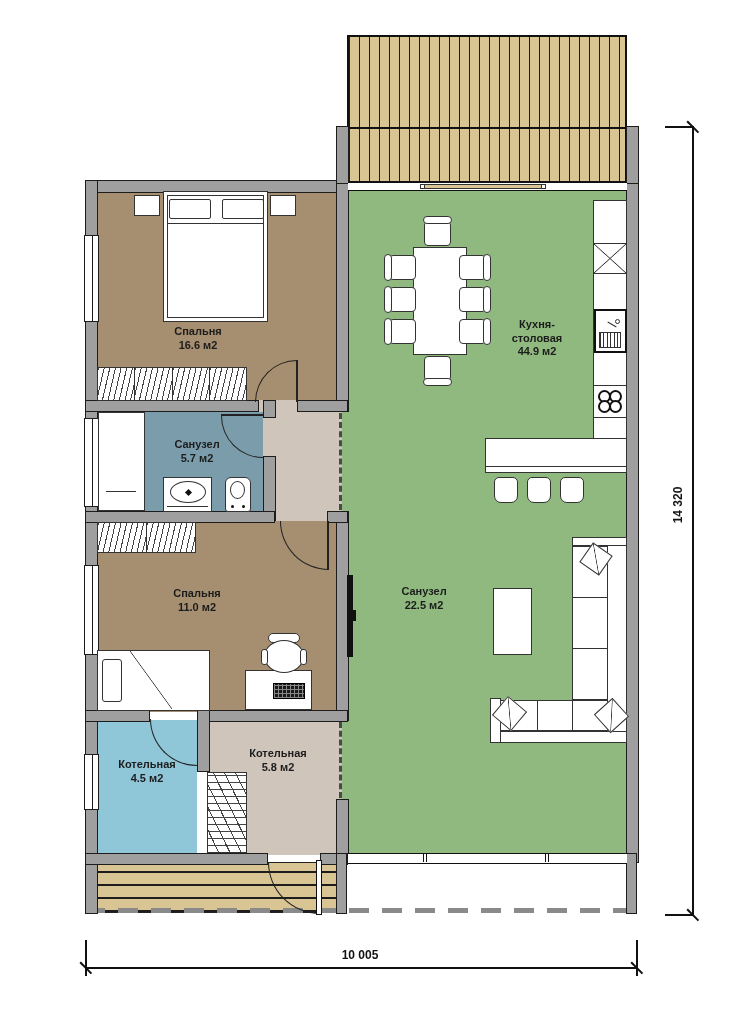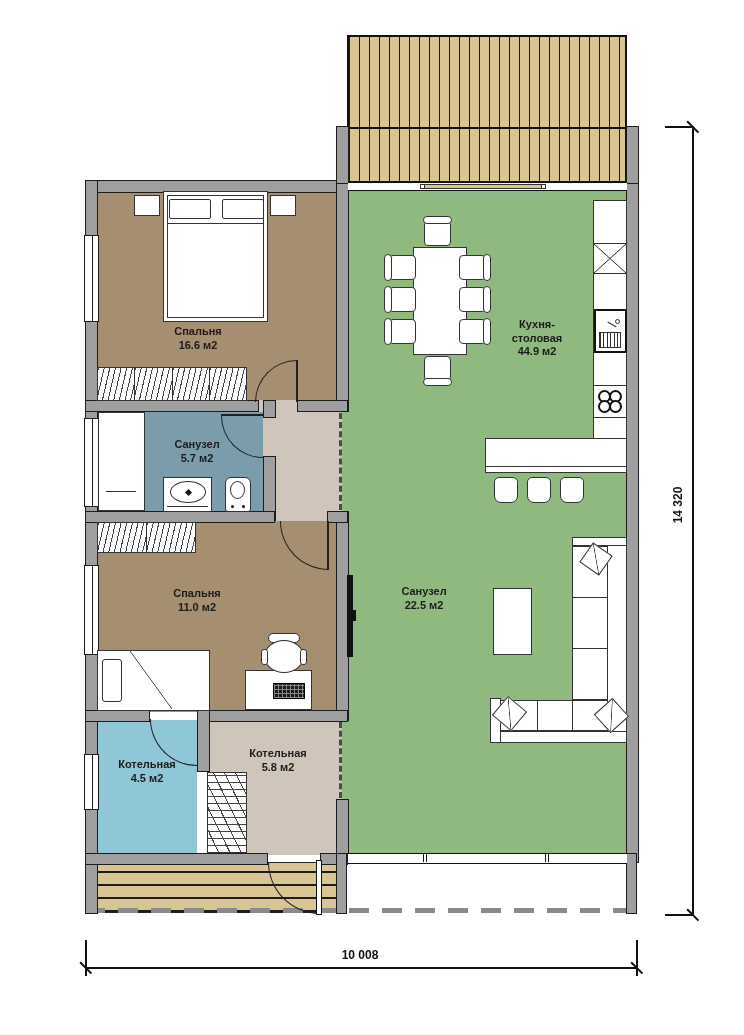--- a/index.html
+++ b/index.html
@@ -270,15 +270,15 @@
   <div class="slash" style="left:685px;top:126px;"></div>
   <div class="dline" style="left:665px;top:914px;width:29px;height:1.5px;"></div>
   <div class="slash" style="left:685px;top:914px;"></div>
   <div class="dim" style="left:678px;top:505px;transform:translate(-50%,-50%) rotate(-90deg);">14 320</div>
 
   <div class="dline" style="left:85px;top:967px;width:553px;height:1.5px;"></div>
   <div class="dline" style="left:85px;top:940px;width:1.5px;height:36px;"></div>
   <div class="slash" style="left:78px;top:967px;"></div>
   <div class="dline" style="left:636px;top:940px;width:1.5px;height:36px;"></div>
   <div class="slash" style="left:629px;top:967px;"></div>
-  <div class="dim" style="left:360px;top:948px;transform:translateX(-50%);">10 008</div>
+  <div class="dim" style="left:360px;top:948px;transform:translateX(-50%);">10 005</div>
 
 </div>
 
 </body></html>

